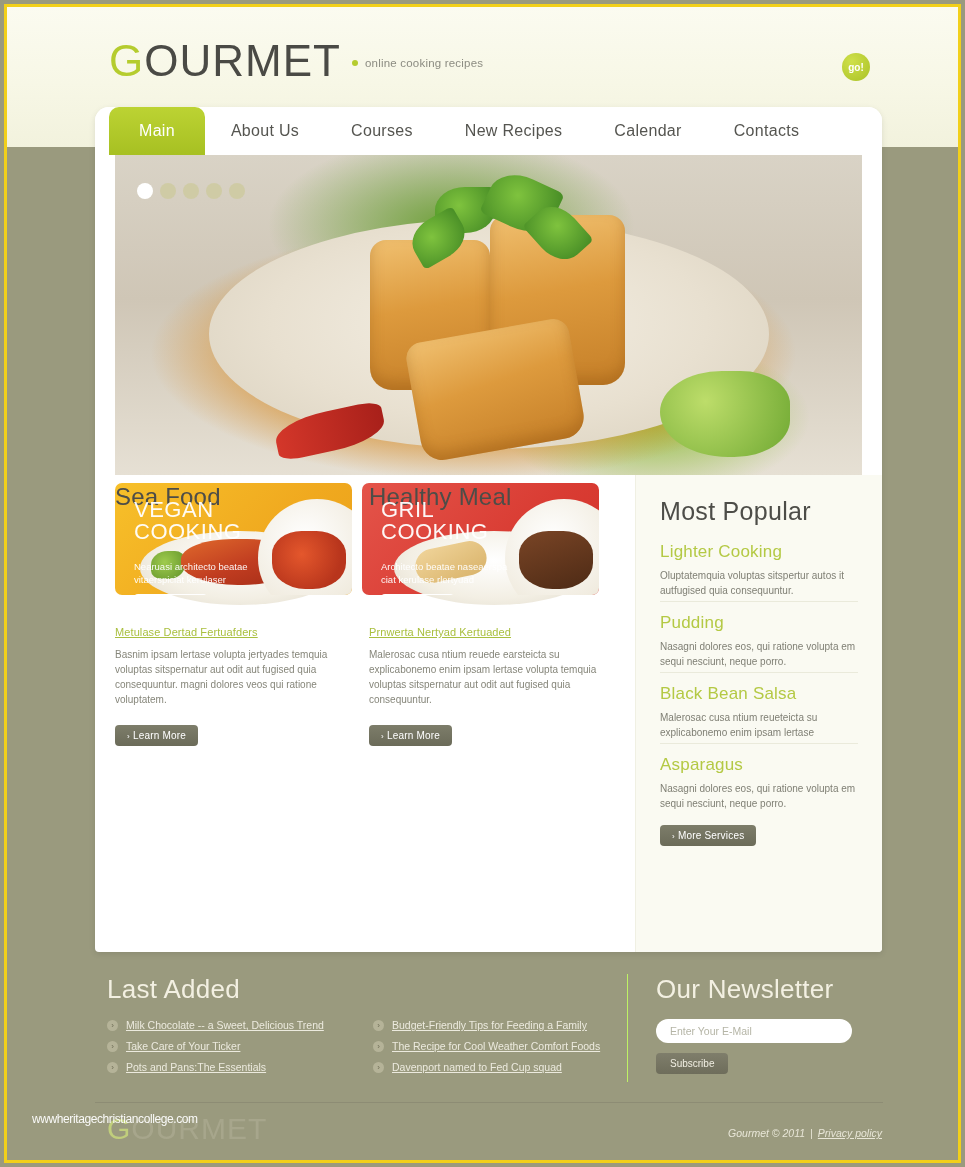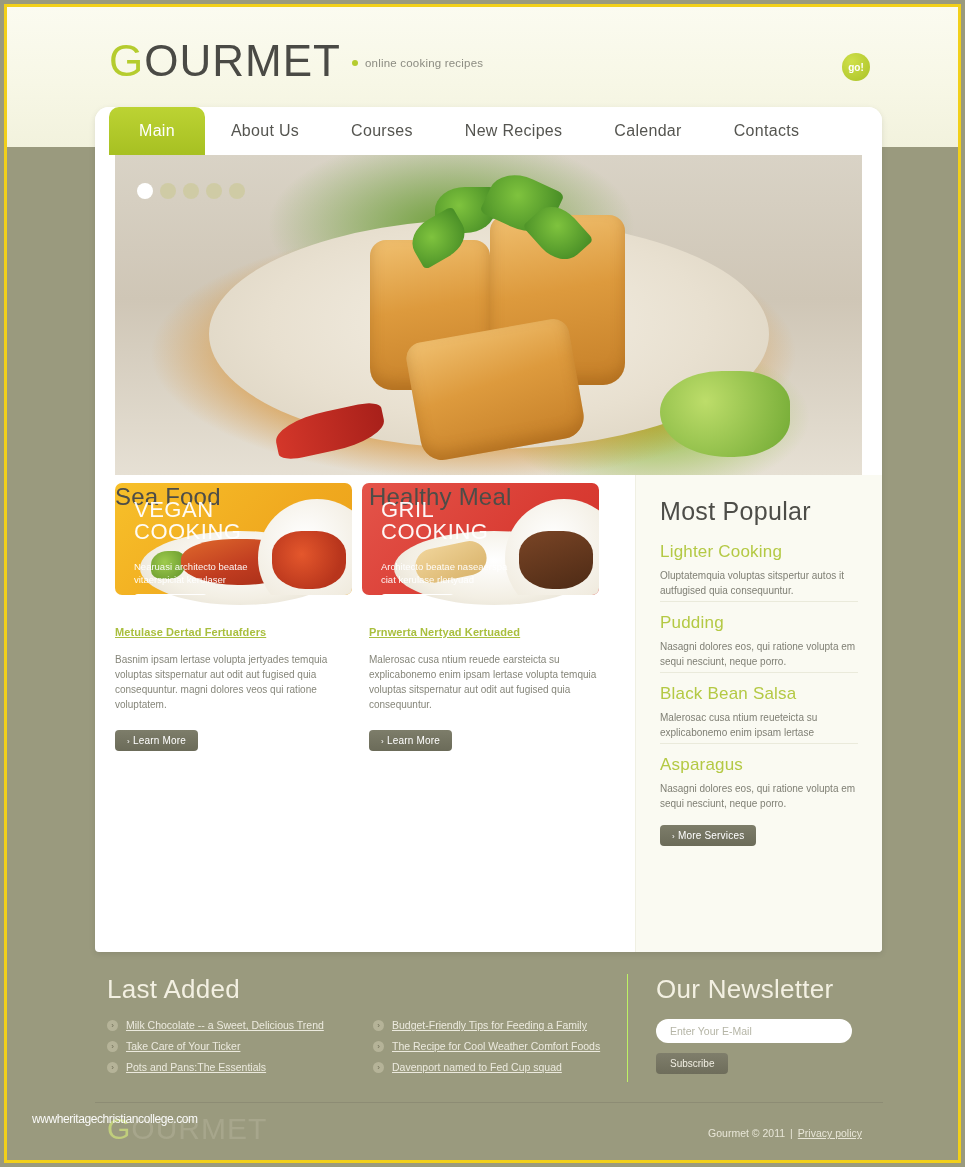--- a/index.html
+++ b/index.html
@@ -387,24 +387,24 @@
     left: 26px; top: 20px;
     width: 72px; height: 34px;
     border-radius: 18px;
     background: linear-gradient(160deg,#f0d49a,#d9b36a);
     transform: rotate(-12deg);
   }
 
   .col-link {
     display: block;
     font-size: 11px;
-    font-weight: bold;
+    font-weight: normal;
     color: #a9bf3e;
     text-decoration: underline;
-    margin-bottom: 14px;
+    margin-bottom: 9px;
     cursor: pointer;
     letter-spacing: .1px;
   }
   .col-text {
     font-size: 10px;
     line-height: 15px;
     color: #86867a;
     margin-bottom: 18px;
   }
 
@@ -506,23 +506,24 @@
     font-size: 12px;
     color: #ffffff;
     letter-spacing: -.4px;
     opacity: .95;
     z-index: 20;
     font-family: "Liberation Sans", sans-serif;
     text-align: center;
   }
   .copyright {
     position: absolute;
-    right: 96px; top: 175px;
+    right: 76px; top: 175px;
     font-size: 10.5px;
     color: #e8e6d7;
+    font-style: italic;
   }
   .copyright a { color: #e8e6d7; text-decoration: underline; cursor: pointer; }
   .sep { margin: 0 5px; }
 </style>
 </head>
 <body>
 
 <div class="page-frame">
 
   <div class="header">

